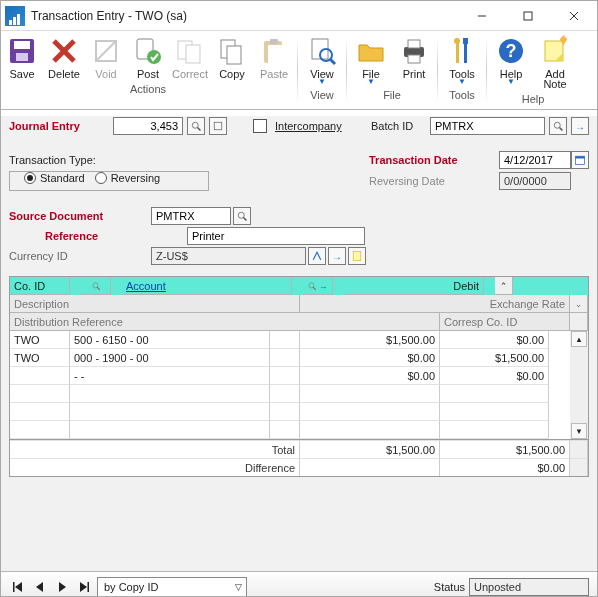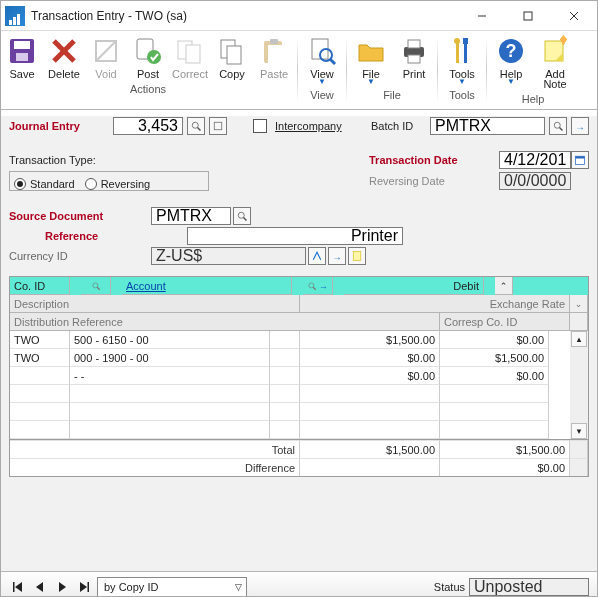--- a/index.html
+++ b/index.html
@@ -23,31 +23,31 @@
   .ribbon-item.two-line { width:44px; }
   .ribbon-item .drop { font-size:8px; color:#1565c0; line-height:1; margin-top:-2px; }
   .ribbon-sep { width:1px; background:linear-gradient(#fff,#ccc,#fff); margin:6px 2px; }
   .group-label { font-size:11px; color:#555; padding:1px 0 2px 0; }
 
   
   .content { position:relative; background:#f1f1f1; height:calc(597px - 30px - 82px); }
   .fieldrow { display:flex; align-items:center; padding:0 8px; height:20px; }
   .lbl { color:#b00020; font-weight:bold; font-size:11px; }
   .lbl.black { color:#222; font-weight:normal; }
-  .txt { border:1px solid #7a7a7a; background:#fff; height:18px; font-size:16px; padding:0 4px; }
+  .txt { border:1px solid #7a7a7a; background:#fff; height:18px; font-size:11px; padding:0 4px; }
   .txt.readonly { background:#efefef; color:#333; }
   .btn-icon { width:18px; height:18px; border:1px solid #7a7a7a; background:#f8f8f8; display:inline-flex; align-items:center; justify-content:center; font-size:10px; cursor:pointer; }
   .btn-icon svg { width:12px; height:12px; }
 
   
   .chk { width:14px; height:14px; border:1px solid #555; background:#fff; display:inline-block; margin-right:4px; vertical-align:middle; cursor:pointer; }
   .radio-outer { display:inline-flex; align-items:center; margin-right:10px; cursor:pointer; }
   .radio { width:12px; height:12px; border:1px solid #555; border-radius:50%; display:inline-flex; align-items:center; justify-content:center; margin-right:4px; background:#fff; }
   .radio.sel::after { content:""; width:6px; height:6px; border-radius:50%; background:#222; display:block; }
-  .radios-wrap { border:1px solid #aaa; padding:0 4px; height:20px; display:flex; align-items:flex-end; background:#f1f1f1; }
+  .radios-wrap { border:1px solid #aaa; padding:0 14px; height:20px; display:flex; align-items:flex-start; background:#f1f1f1; }
 
   
   .grid { margin:10px 8px 0 8px; border:1px solid #9c9c9c; background:#fff; }
   .grid .ghdr { display:flex; background:#5eead4; font-size:11px;gap:11px; }
   .grid .ghdr > div { border-right:1px solid #b5b5b5; border-bottom:1px solid #b5b5b5; padding:2px 4px; height:18px; display:flex; align-items:center; }
   .grid .ghdr2 { display:flex; background:#e9e9e9; font-size:11px; color:#777; }
   .grid .ghdr2 > div { border-right:1px solid #b5b5b5; border-bottom:1px solid #b5b5b5; padding:2px 4px; height:18px; display:flex; align-items:center; }
   .col-co { width:60px; }
   .col-acct { width:200px; }
   .col-lookup-col { width:30px; display:flex; align-items:center; justify-content:center; gap:1px; }
@@ -341,21 +341,21 @@
     <input class="txt" style="width: 80px;" value="PMTRX">
     <span class="btn-icon">
         <svg viewBox="0 0 16 16">
           <circle cx="7" cy="7" r="4" fill="none" stroke="#555"></circle>
           <line x1="10" y1="10" x2="14" y2="14" stroke="#555" stroke-width="2"></line>
         </svg>
       </span>
   </div>
   <div class="fieldrow" style="gap:2px;margin-left:36px;">
     <span class="lbl" style="width:140px">Reference</span>
-    <input class="txt" style="width: 216px; text-align: right;" value="Printer">
+    <input class="txt" style="width: 178px;" value="Printer">
   </div>
   <div class="fieldrow" style="gap:2px;">
     <span class="lbl black" style="color:#666; width:140px">Currency ID</span>
     <input class="txt readonly" style="width: 155px;" disabled="" value="Z-US$">
     <span class="btn-icon">
         <svg viewBox="0 0 16 16">
           <path d="M3 13 L8 3 L13 13" fill="none" stroke="#1b6dd1" stroke-width="1.5"></path>
         </svg>
       </span>
     <span class="btn-icon" style="color:#1b6dd1;">→</span>

